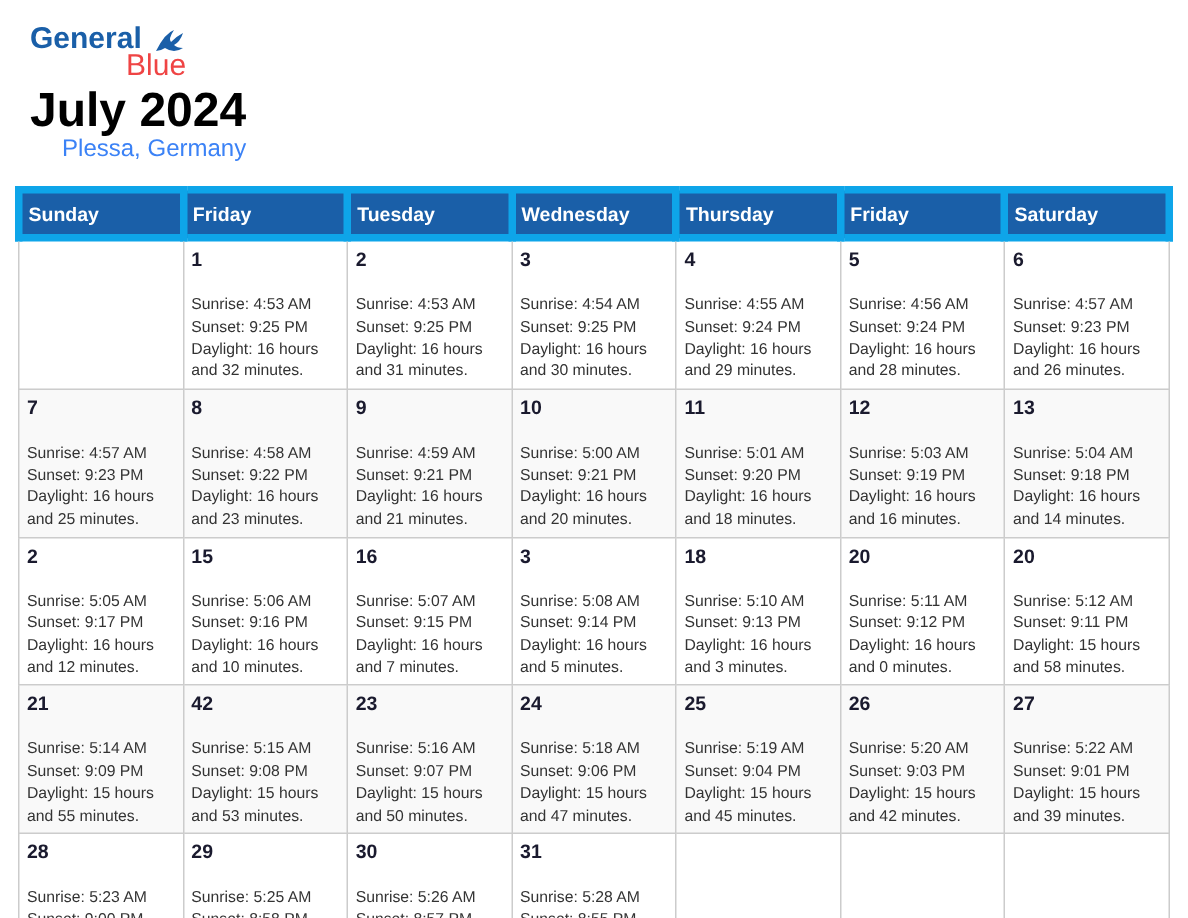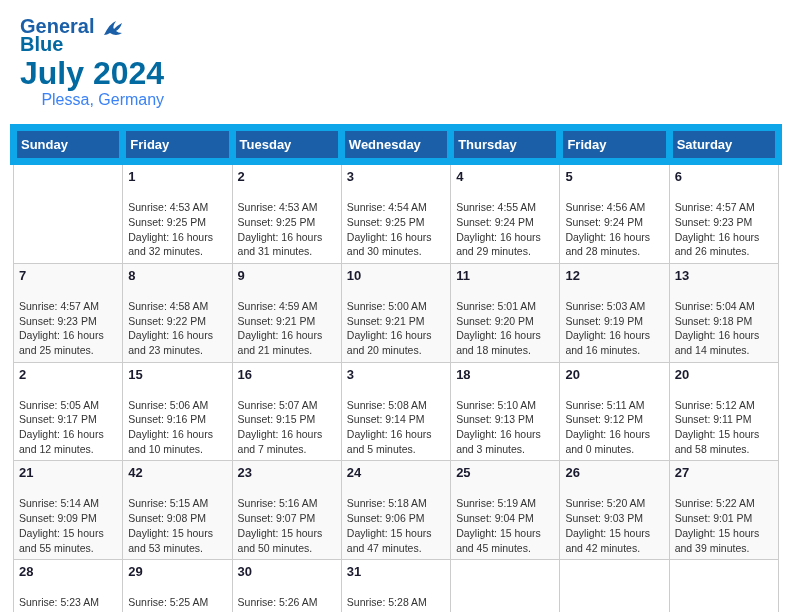--- a/index.html
+++ b/index.html
@@ -21,40 +21,40 @@
     .logo {
       display: flex;
       align-items: center;
     }
     .title-section {
       text-align: right;
     }
     .month-year {
       font-size: 32px;
       font-weight: bold;
-      color: #0369a1;
+      color: #000000;
       line-height: 1.1;
     }
     .location {
       font-size: 16px;
       color: #3b82f6;
     }
     table {
       width: 100%;
       border-collapse: collapse;
       font-size: 11px;
     }
     thead th {
       background-color: #1a5fa8;
       color: white;
       padding: 6px 4px;
       text-align: left;
       font-size: 13px;
       font-weight: bold;
-      border: 7px solid #0ea5e9;
+      border: 5px solid #0ea5e9;
     }
     tbody td {
       border: 1px solid #ccc;
       padding: 4px 5px;
       vertical-align: top;
       min-height: 80px;
       height: 90px;
       width: calc(100% / 7);
       background: #fff;
     }
@@ -85,21 +85,21 @@
     <div>
       <div style="display:flex;align-items:center;">
         <div style="font-size:20px;font-weight:bold;color:#1a1a2e;line-height:1.1;">
           <span style="color:#1a5fa8;">General</span>
           <svg style="display:inline-block;vertical-align:middle;margin-left:2px;" width="22" height="18" viewBox="0 0 22 18">
             <path d="M2 16 Q8 4 14 2 Q10 8 12 10 Q16 6 20 4 Q18 10 14 12 Q16 14 20 14 Q14 18 8 14 Q5 16 2 16Z" fill="#1a5fa8"></path>
           </svg>
         </div>
         <div></div>
       </div>
-      <div style="font-size:20px;font-weight:bold;color:#0369a1;margin-top:-4px;">Blue</div>
+      <div style="font-size:20px;font-weight:normal;color:#ef4444;margin-top:-4px;text-align:right;">Blue</div>
     </div>
   </div>
   <div class="title-section">
     <div class="month-year">July 2024</div>
     <div class="location">Plessa, Germany</div>
   </div>
 </div>
 
 <table>
   <thead>

